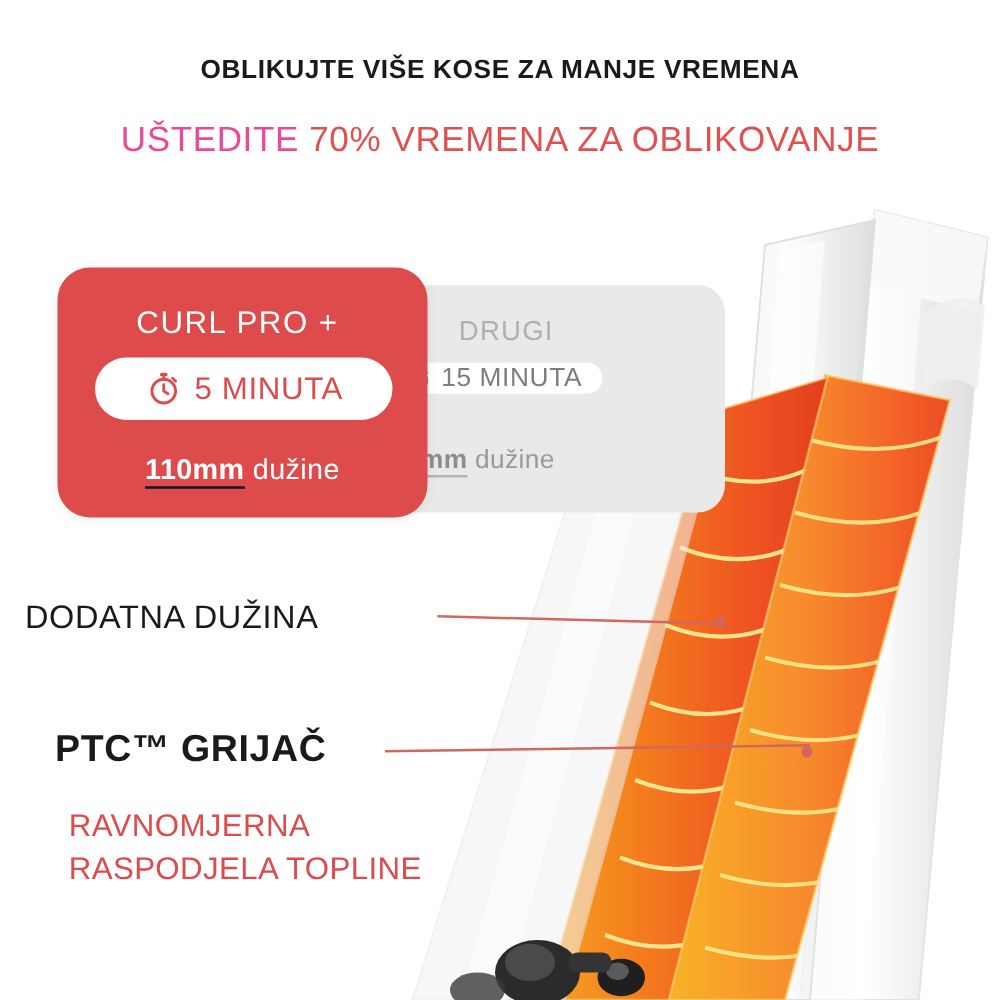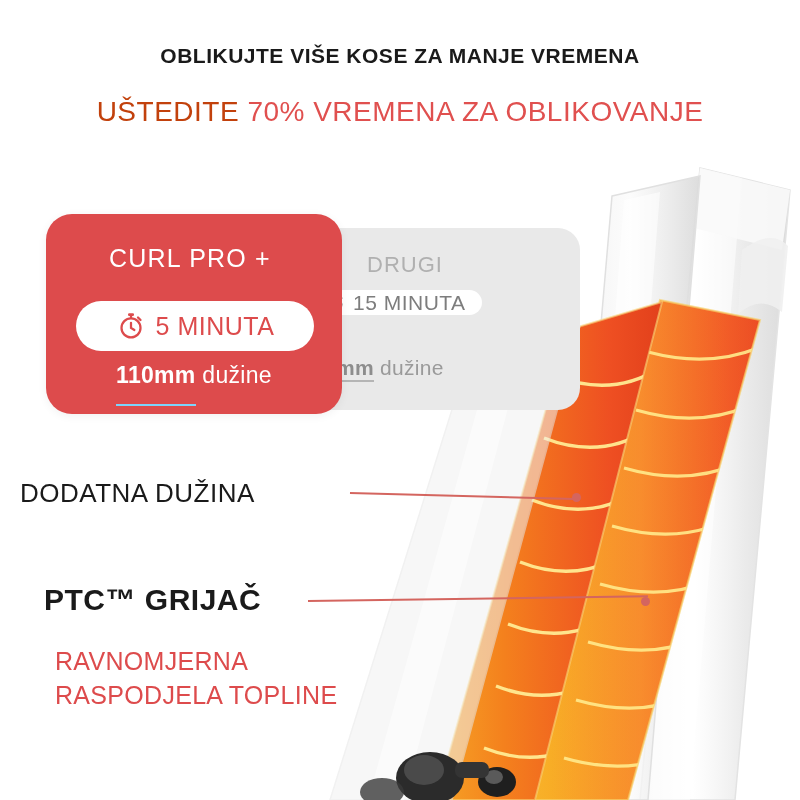--- a/index.html
+++ b/index.html
@@ -38,21 +38,21 @@
     top: 96px;
     left: 0;
     width: 800px;
     text-align: center;
     font-size: 28px;
     font-weight: normal;
     letter-spacing: 0.5px;
     line-height: 1.15;
     white-space: nowrap;
   }
-  .sub-grey { color: #c2410c; }
+  .sub-grey { color: #ec4899; }
   .sub-red  { color: #e0504f; }
 
   
   #product {
     position: absolute;
     inset: 0;
     width: 800px;
     height: 800px;
   }
 
@@ -135,42 +135,41 @@
     left: 30px;
     width: 238px;
     height: 50px;
     background: #ffffff;
     border-radius: 25px;
     display: flex;
     align-items: center;
     justify-content: center;
     gap: 10px;
     box-sizing: border-box;
-    margin-top: 15px;
   }
   .pill-pro .pill-text {
     font-size: 25px;
     color: #dd4b4c;
     font-weight: normal;
     letter-spacing: 0.5px;
   }
   .len-pro {
     position: absolute;
     top: 148px;
     left: 0;
     width: 296px;
     text-align: center;
     font-size: 23px;
     color: #ffffff;
     letter-spacing: 0.3px;
   }
   .len-pro b {
     font-weight: bold;
-    border-bottom: 2px solid #7dd3fc;
-    padding-bottom: 16px;
+    border-bottom: 2px solid #0f172a;
+    padding-bottom: 1px;
   }
 
   
   .ann-length {
     position: absolute;
     left: 20px;
     top: 478px;
     font-size: 26px;
     font-weight: normal;
     color: #1a1a1a;

